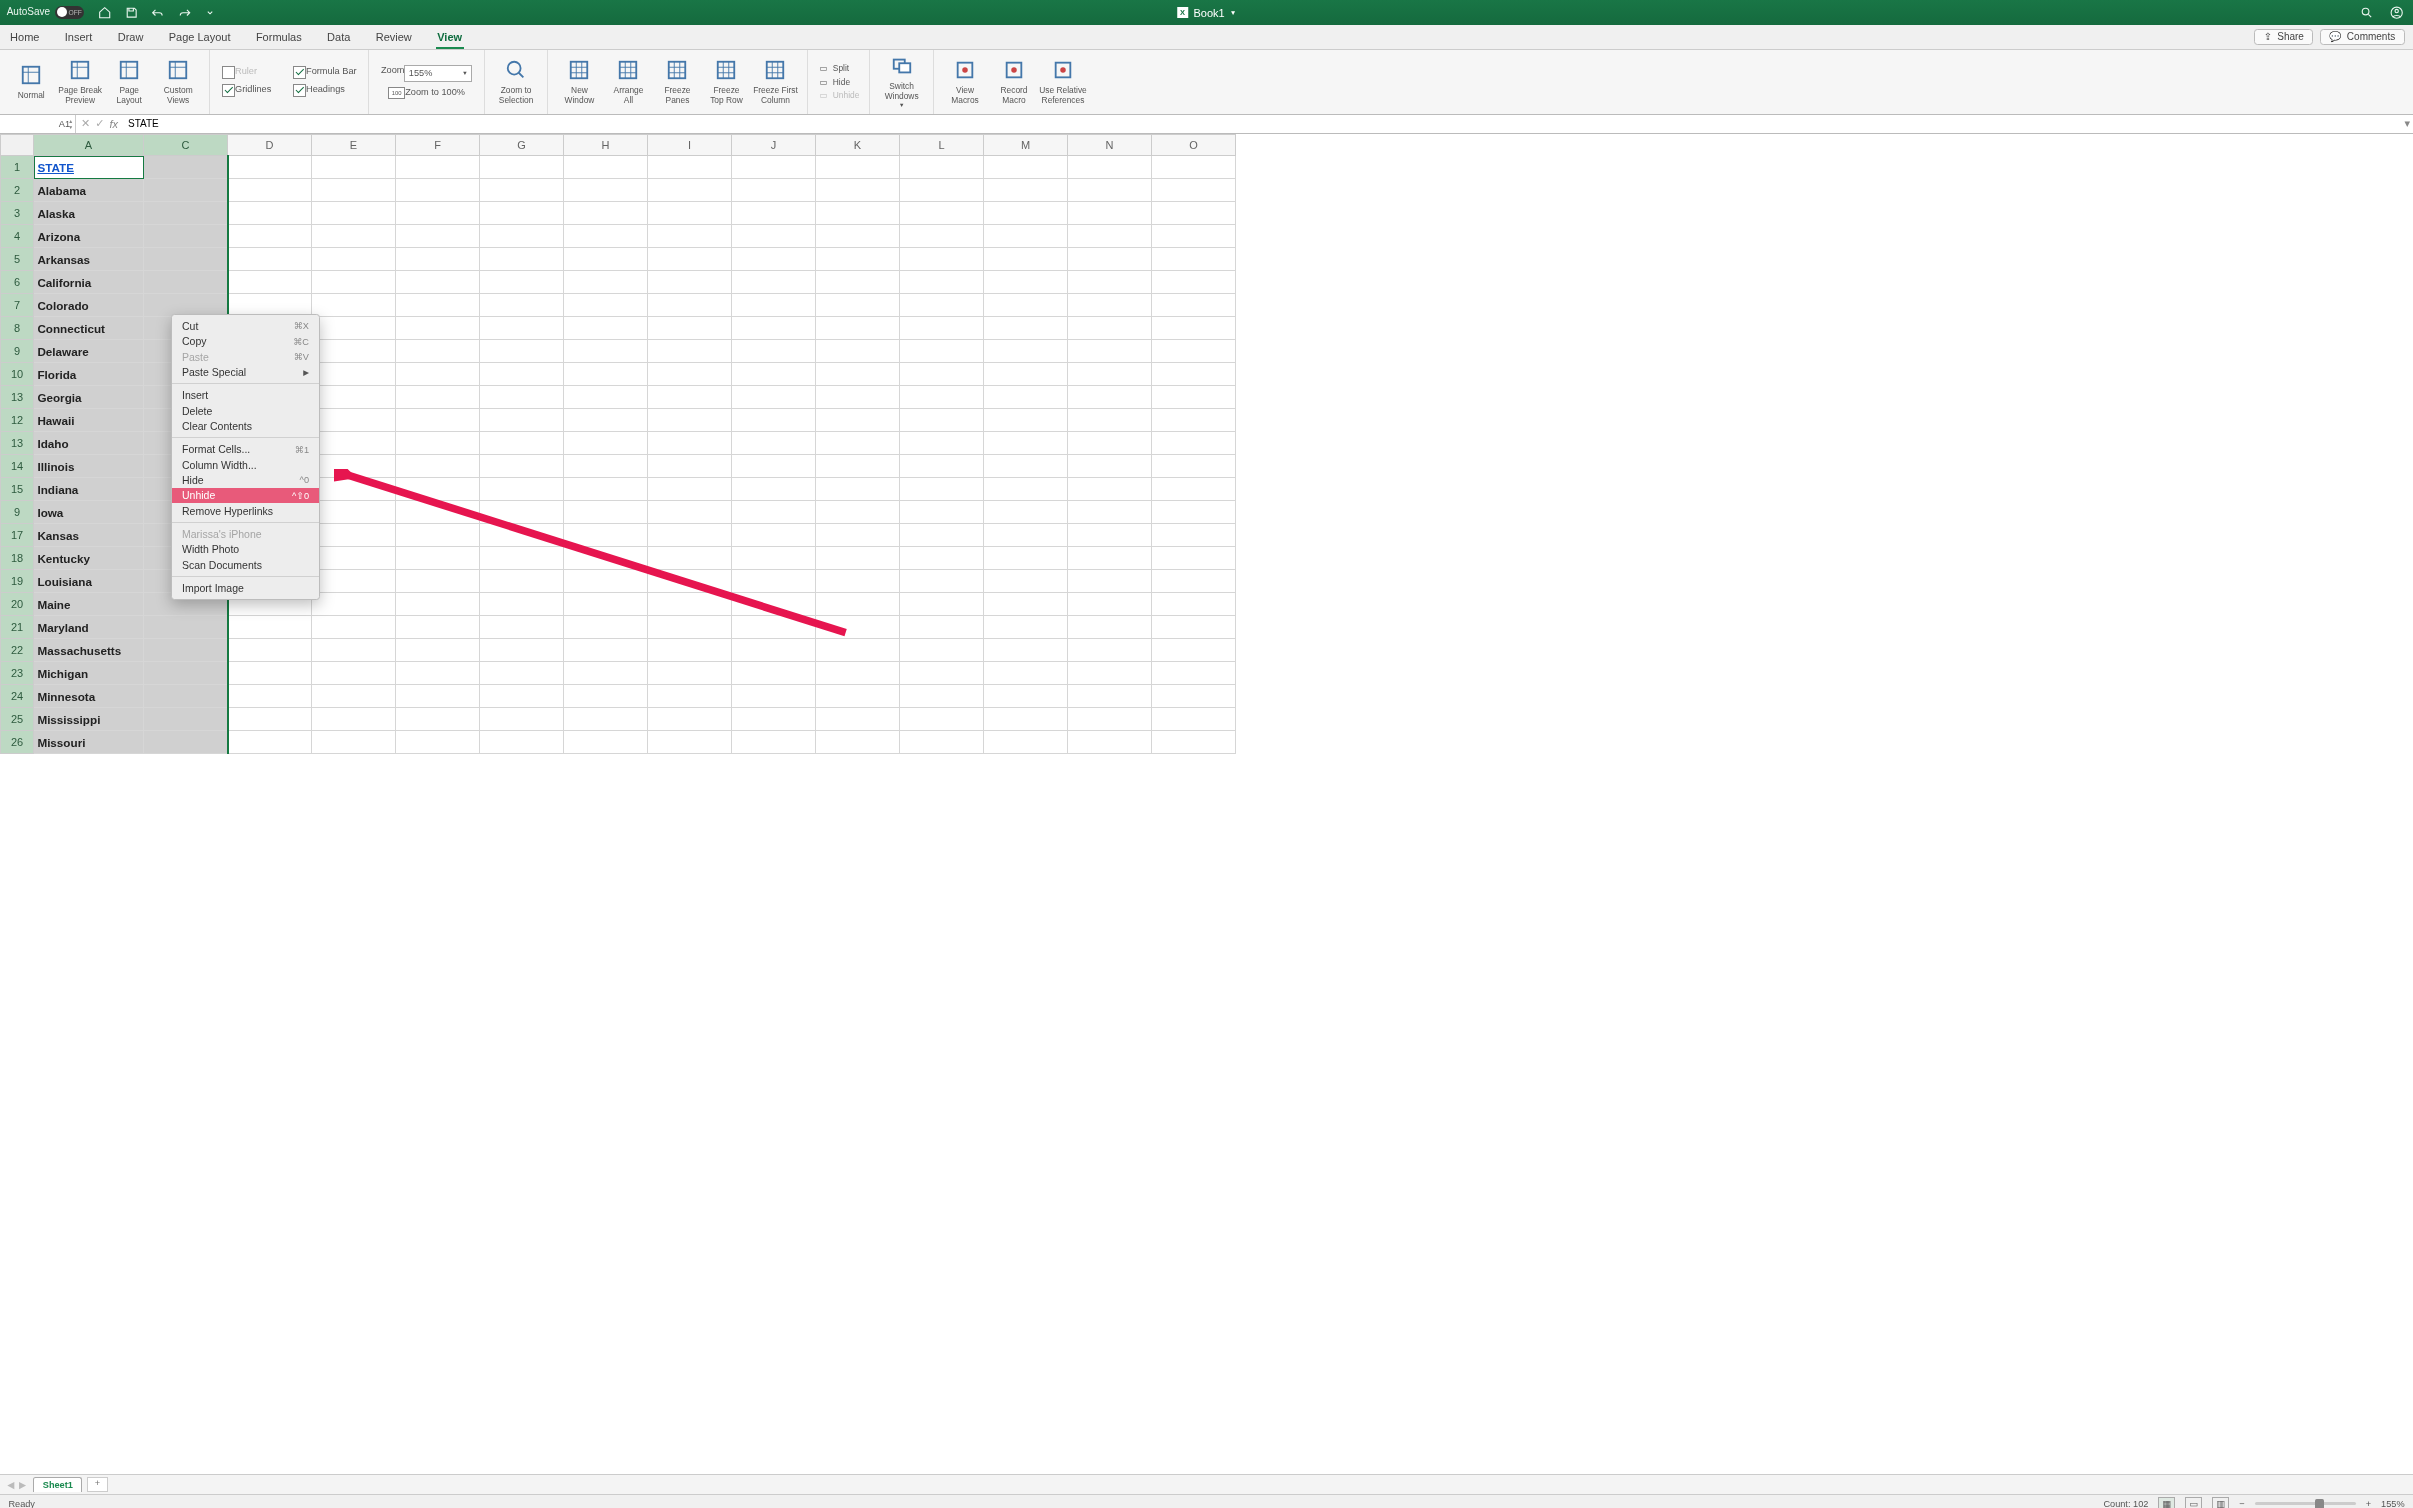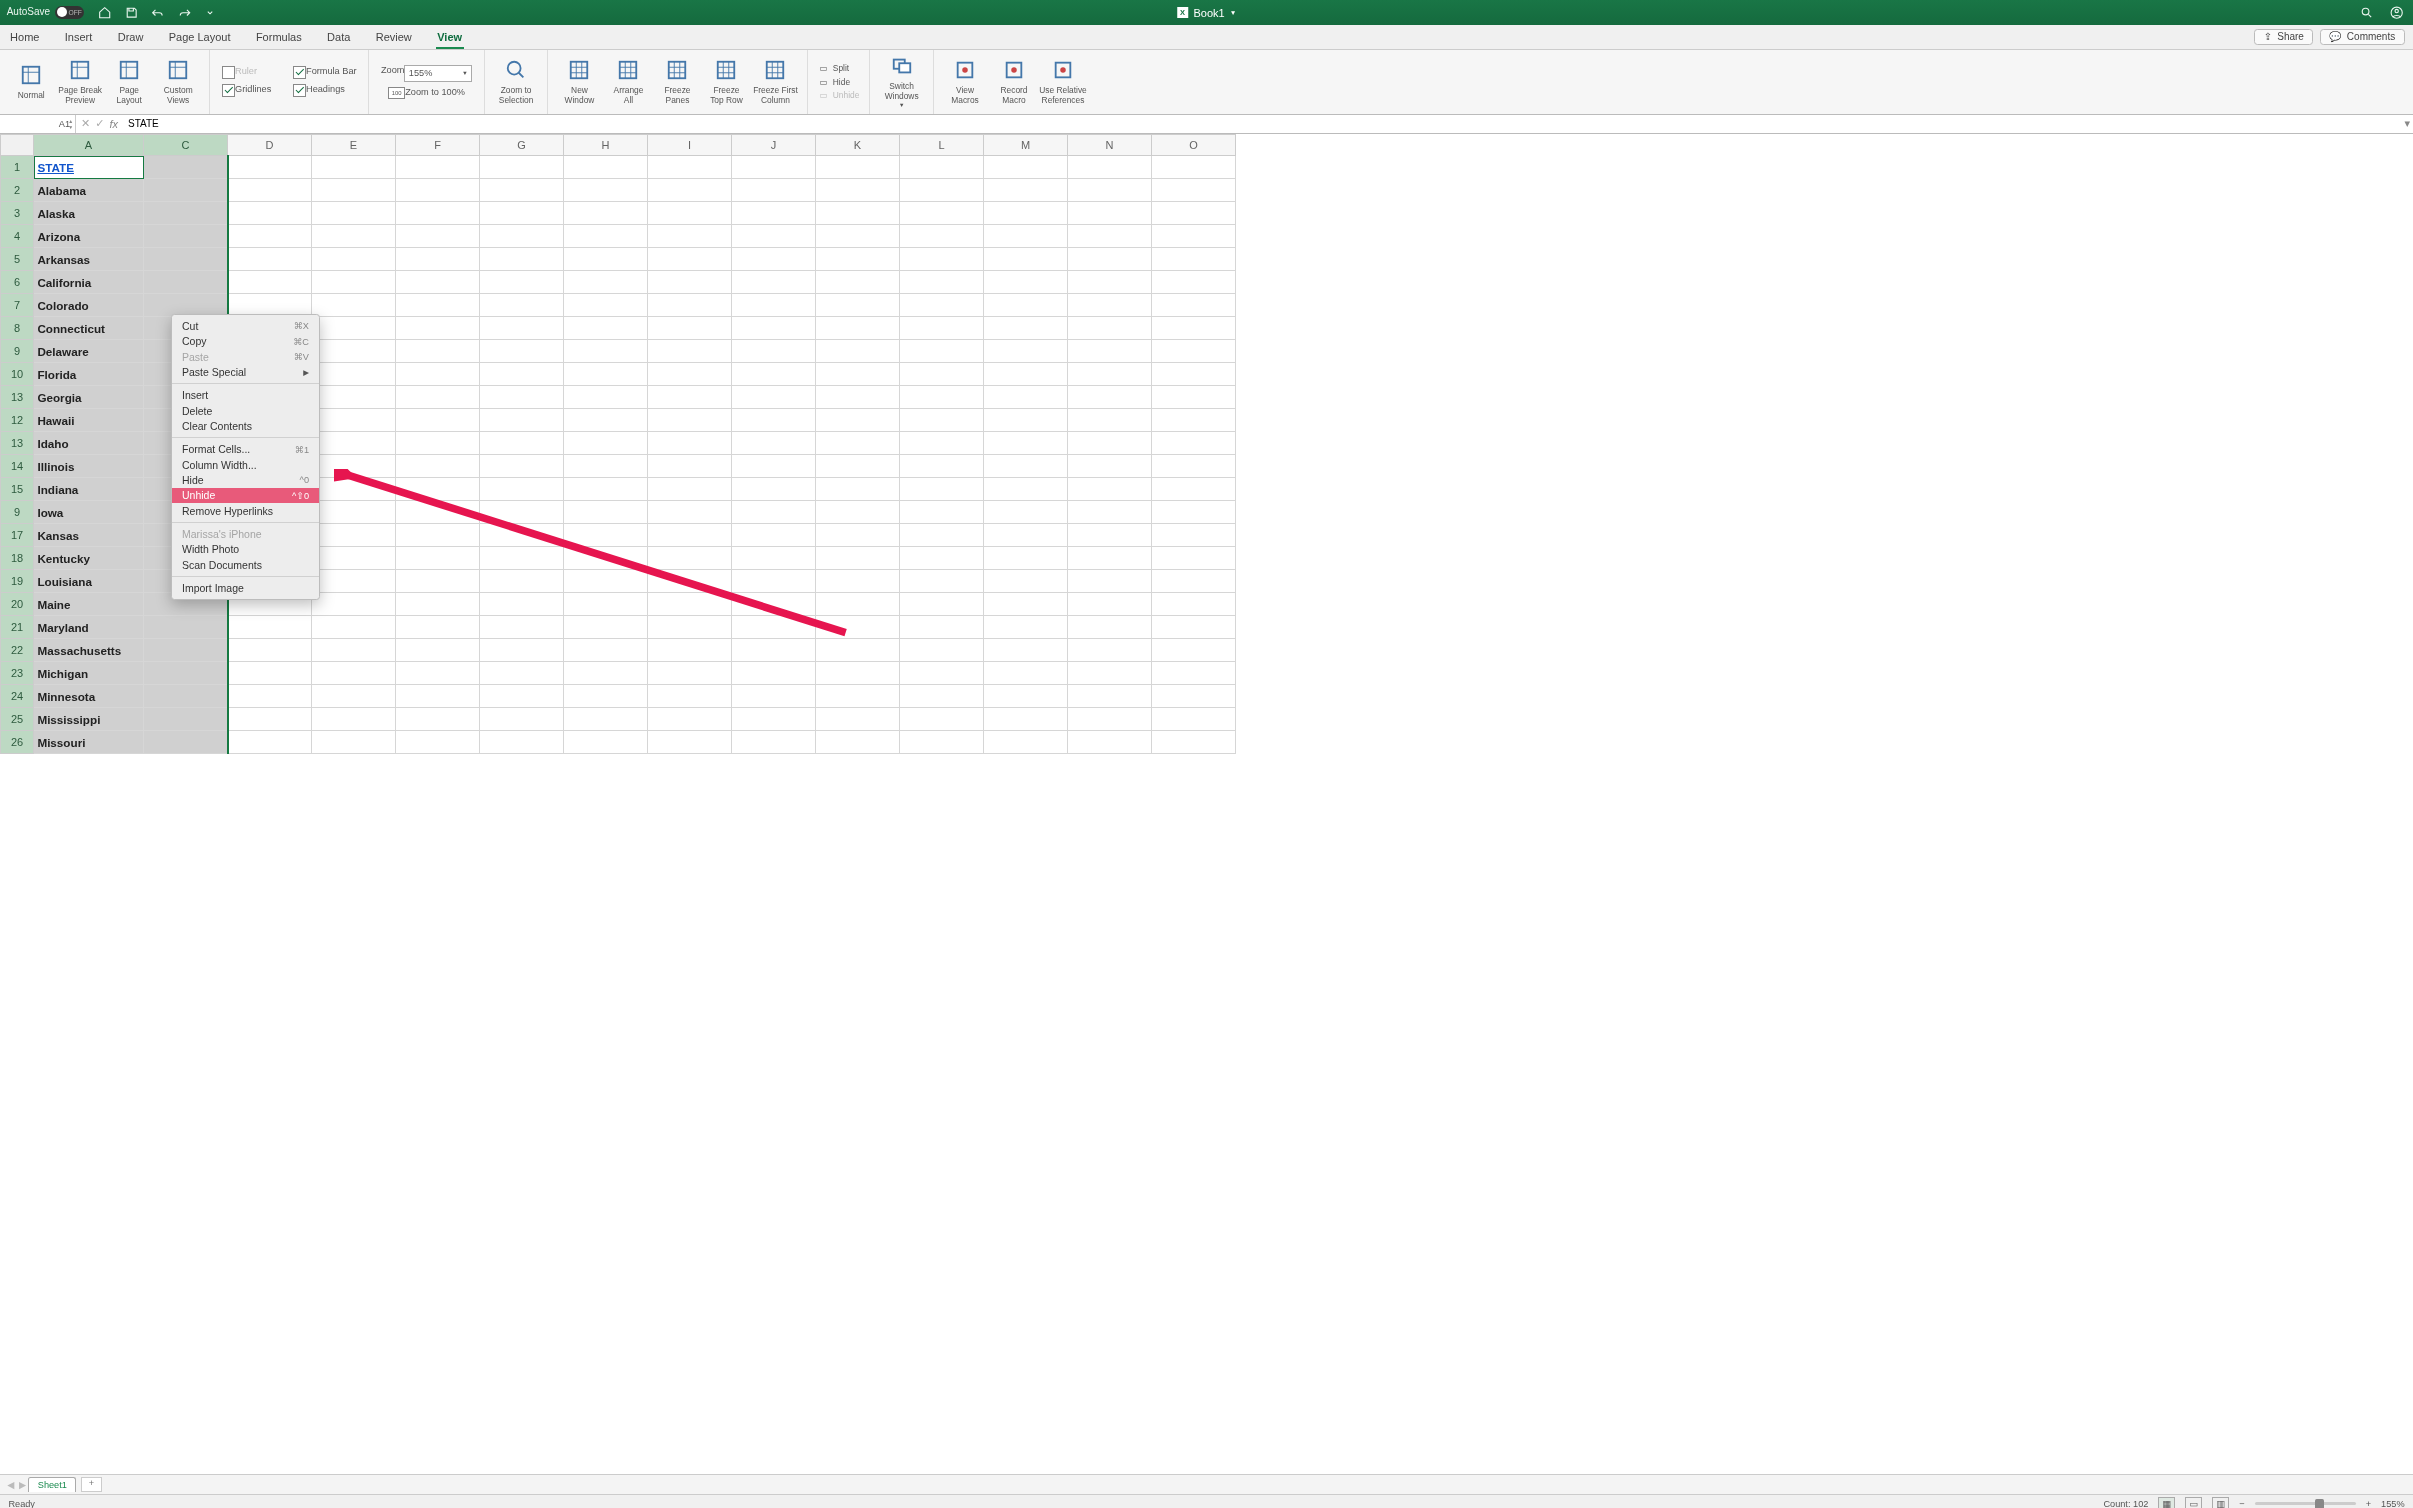--- a/index.html
+++ b/index.html
@@ -294,21 +294,21 @@
     pointer-events:none;
     z-index:60;
   }
 
   
   .sheet-tabs{
     height:18.4px;background:#f4f4f4;border-top:0.8px solid #ccc;display:flex;align-items:center;padding:0 5px;color:#777;font-size:9.2px;
   }
   .sheet-tabs .nav{width:11.7px;text-align:center;color:#bbb;}
   .sheet-tabs .stab{
-    border:0.8px solid #aaa;border-bottom:none;background:#fff;padding:1.7px 8.4px;border-radius:2.5px 2.5px 0 0;color:#1a8a4f;font-weight:400;
+    border:0.8px solid #aaa;border-bottom:none;background:#fff;padding:1.7px 8.4px;margin-left:5px;border-radius:2.5px 2.5px 0 0;color:#1a8a4f;font-weight:700;
   }
   .sheet-tabs .add{width:18.4px;height:13.4px;border:0.8px solid #ccc;background:#fff;margin-left:5px;text-align:center;line-height:11.7px;}
 
   
   .statusbar{
     height:18.4px;background:#f0f0f0;border-top:0.8px solid #ccc;display:flex;align-items:center;padding:0 8.4px;font-size:9.2px;color:#555;
   }
   .statusbar .right{margin-left:auto;display:flex;align-items:center;gap:10px;}
   .view-ico{width:15px;height:11.7px;border:0.8px solid #aaa;display:flex;align-items:center;justify-content:center;}
   .view-ico.active{background:#dfe9e2;}

